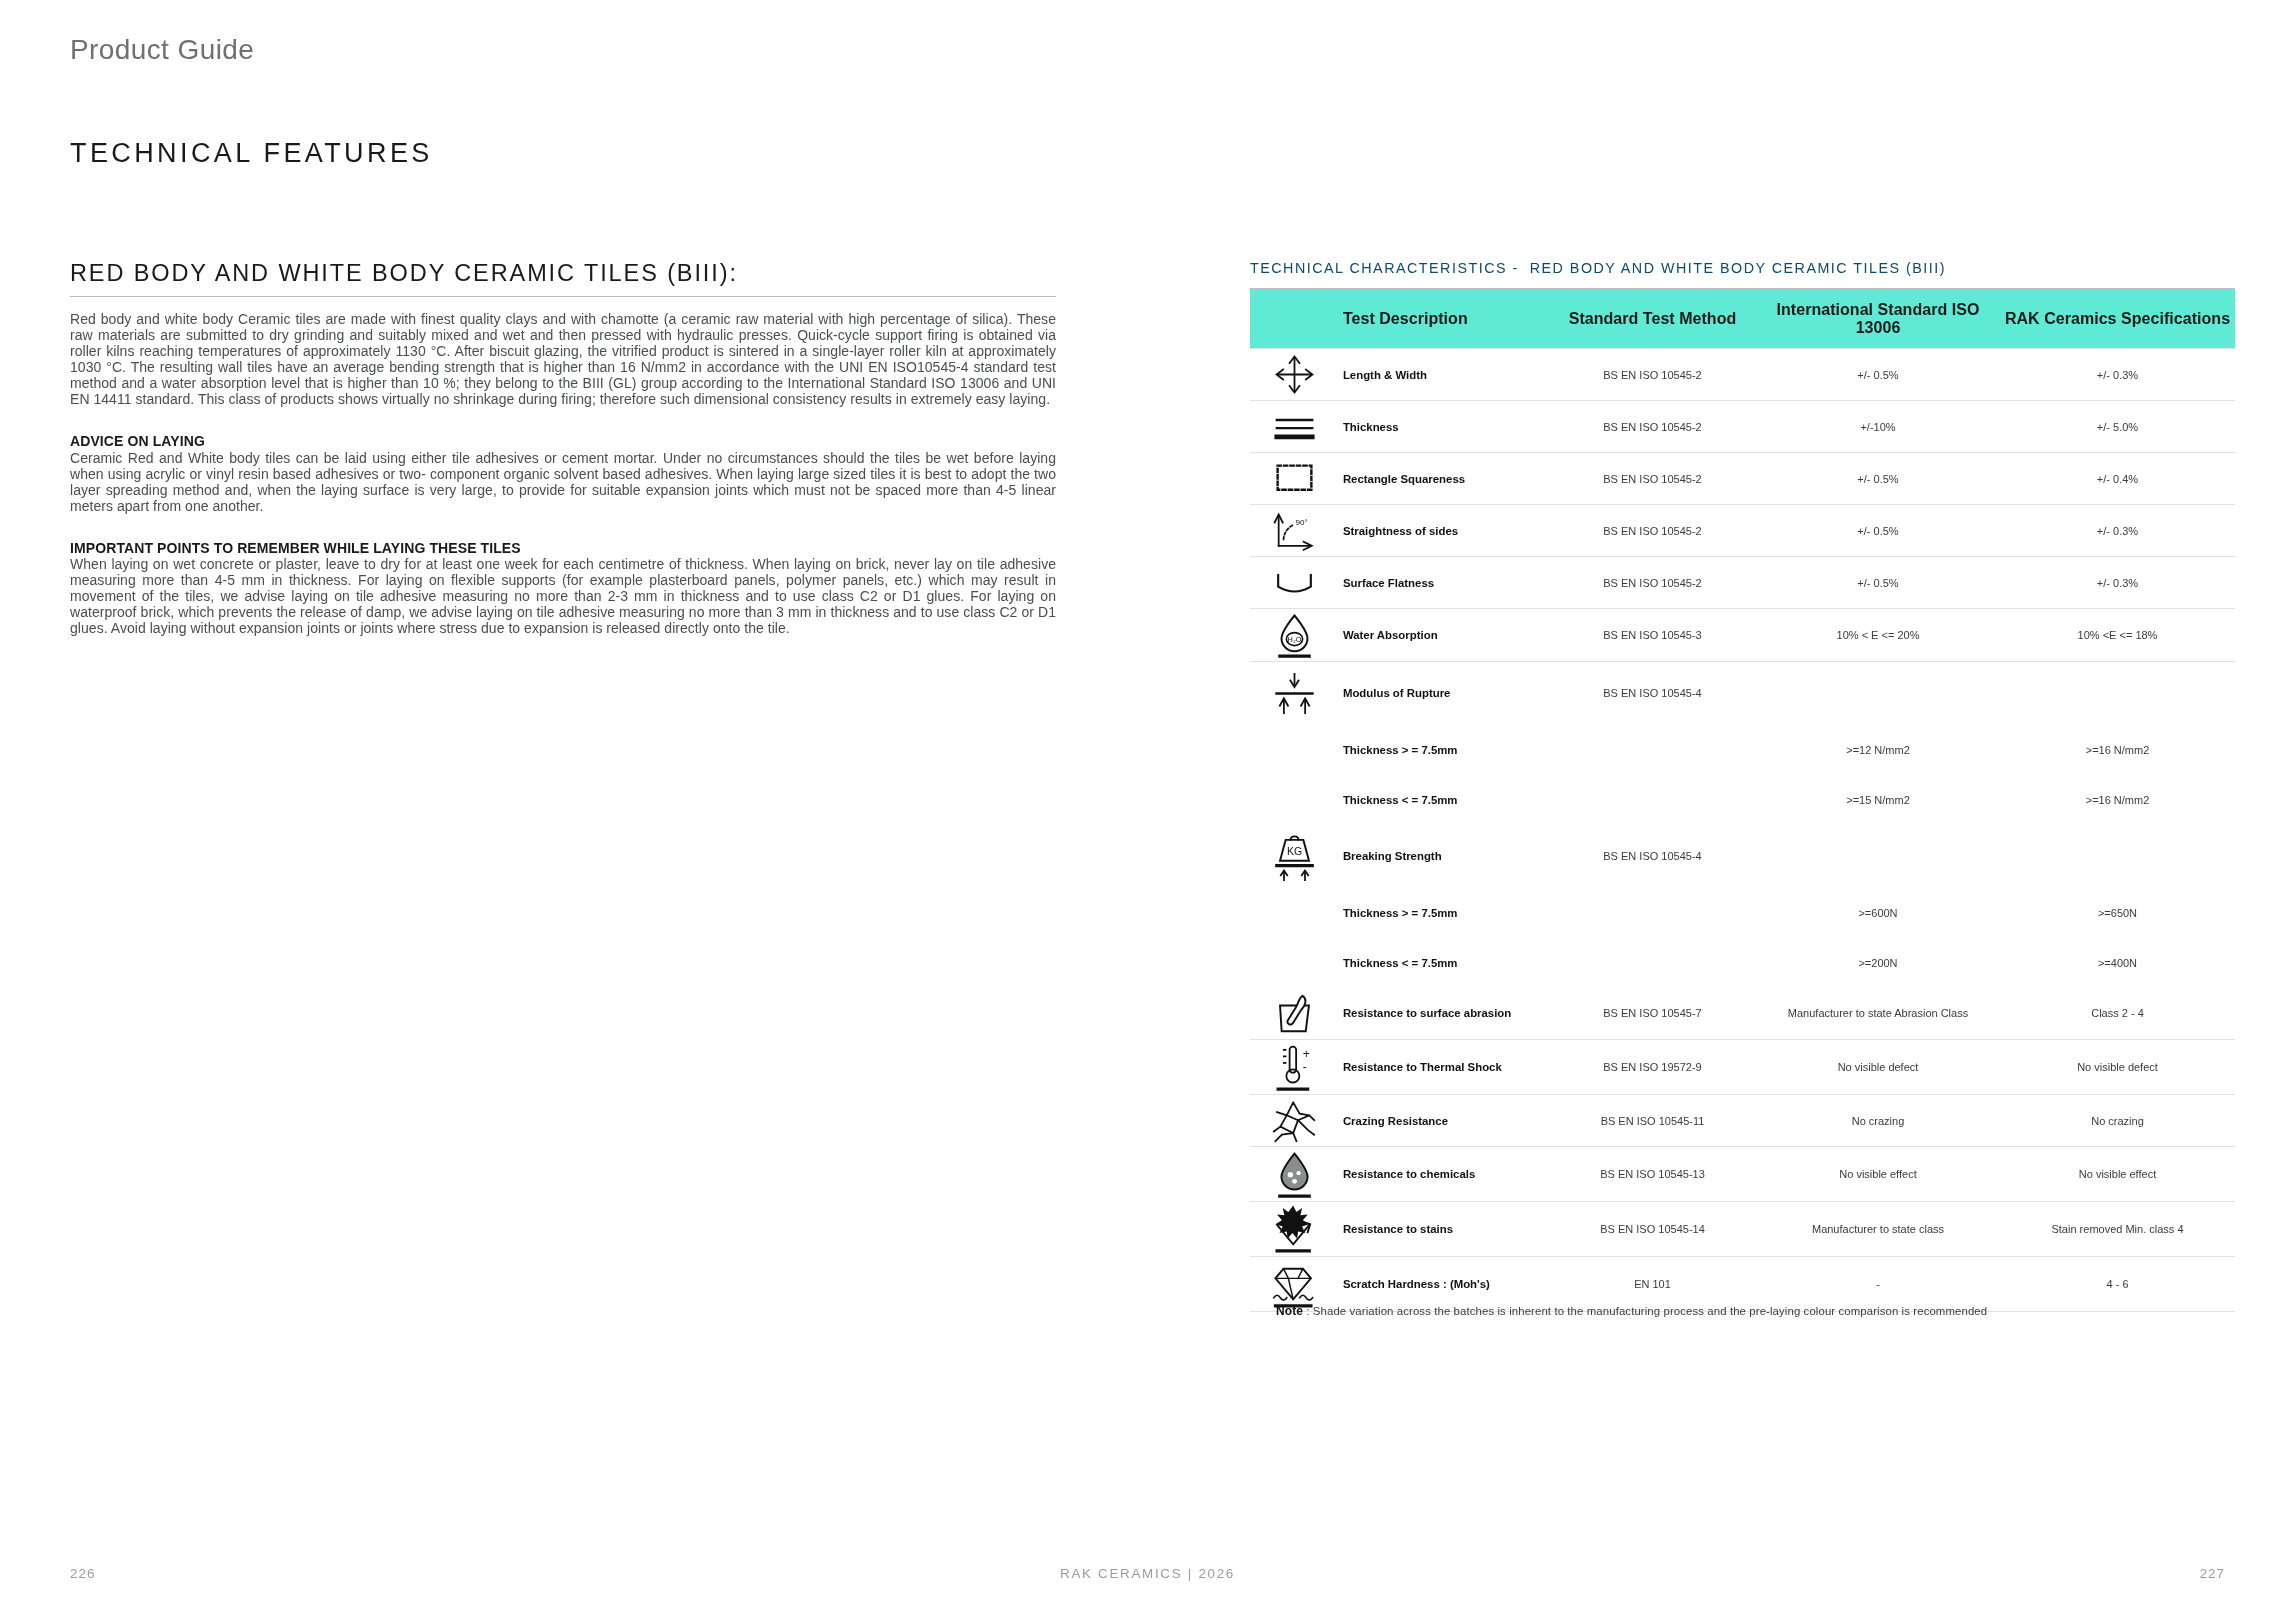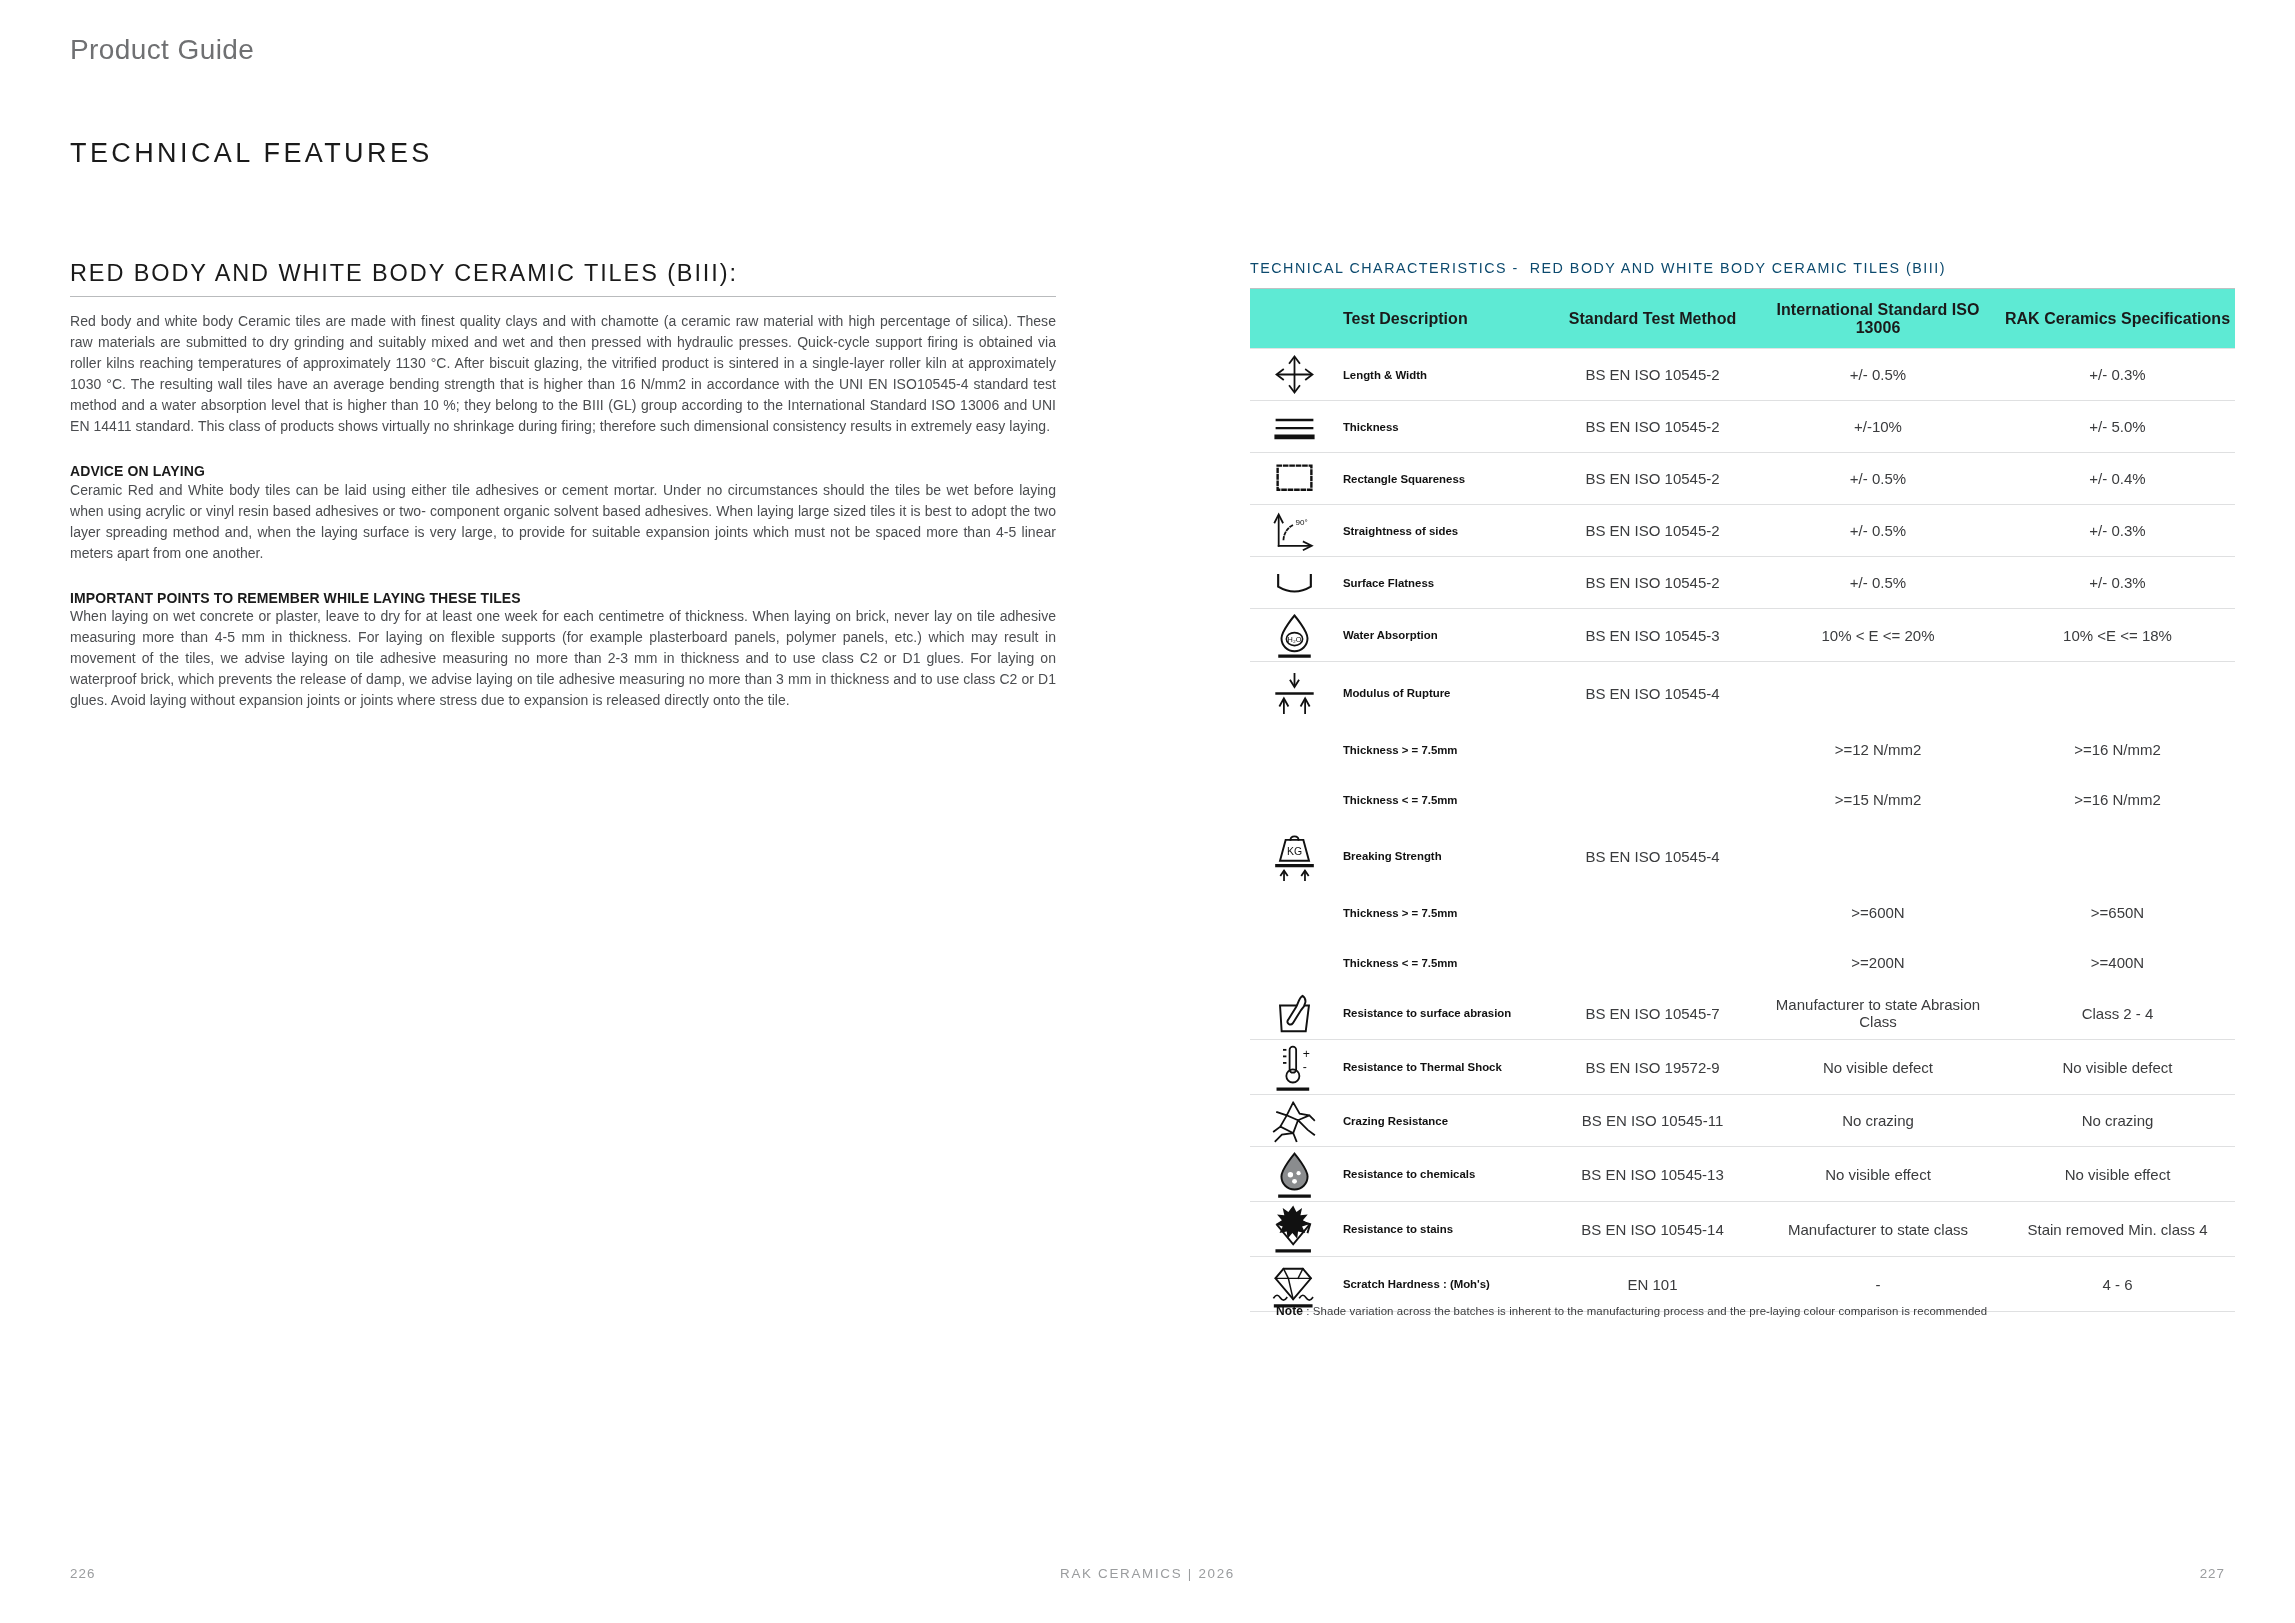--- a/index.html
+++ b/index.html
@@ -60,21 +60,21 @@
   }
   .rule {
     height: 0.8px;
     background: #b9bbbd;
     width: 100%;
     margin-bottom: 14px;
   }
   p.body {
     margin: 0;
     font-size: 14px;
-    line-height: 21px;
+    line-height: 16px;
     color: #4b4d50;
     text-align: justify;
     letter-spacing: 0.04px;
   }
   h4.sub {
     margin: 26px 0 0.8px 0;
     font-size: 14px;
     font-weight: 700;
     color: #1a1a1a;
     letter-spacing: 0.1px;
@@ -119,21 +119,21 @@
   tr.norule td { border-bottom: none; }
   tr.sub-row td { border-bottom: none; }
 
   .c-icon  { width: 88px; text-align: center; }
   .c-desc  { width: 211px; text-align: left; padding-left: 4.9px !important; }
   .c-std   { width: 207px; text-align: center; }
   .c-iso   { width: 244px; text-align: center; }
   .c-rak   { width: 235px; text-align: center; }
 
   td.c-desc { font-weight: 700; font-size: 11.4px; color: #111; }
-  td.c-std, td.c-iso, td.c-rak { color: #3a3b3d; font-size: 15px; }
+  td.c-std, td.c-iso, td.c-rak { color: #3a3b3d; font-size: 11px; }
 
   tr.main-row td { height: 52px; }
   tr.sub-row td  { height: 50px; }
   tr.tall td     { height: 63px; }
 
   .icon-svg { display: block; margin: 0 auto; }
 
   .note {
     position: absolute;
     left: 1250px;

